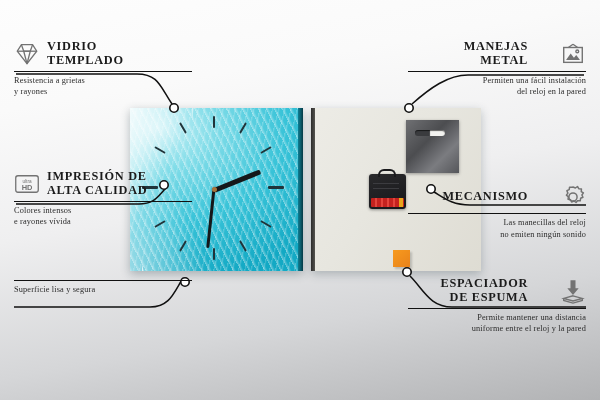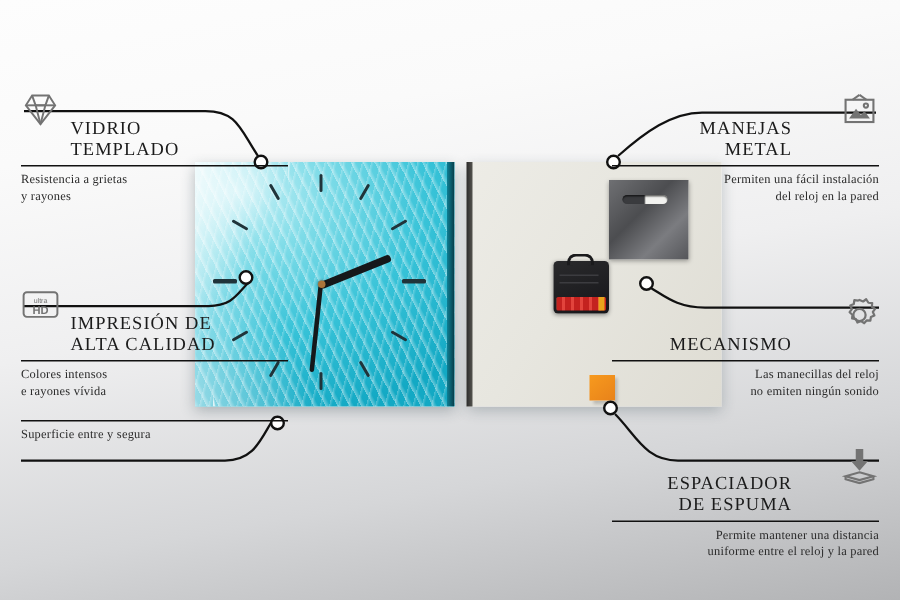--- a/index.html
+++ b/index.html
@@ -89,23 +89,22 @@
   }
 
   
   .callout { position:absolute; width:178px; }
   .callout.left  { text-align:left; }
   .callout.right { text-align:right; }
   .cal-head{ display:flex; align-items:center; gap:7px; }
   .callout.right .cal-head{ flex-direction:row-reverse;gap:32px; }
   .cal-title{
     font-size:12.3px; letter-spacing:.7px; line-height:1.12;
-    color:#1b1b1b; font-weight:400; text-transform:uppercase;
+    color:#1b1b1b; font-weight:700; text-transform:uppercase;
     font-family:"Liberation Serif", serif;
-    margin-top:39px;
   }
   .rule{ height:1.4px; background:#111; margin:3px 0 3px; }
   .cal-sub{
     font-size:8.3px; color:#2b2b2b; line-height:1.34; letter-spacing:.15px;font-family:Liberation Serif, serif;
   }
   .ico{ width:26px; height:26px; flex:0 0 26px; color:#737373; }
   .ico svg{ width:100%; height:100%; display:block; }
 
   
   #wires{ position:absolute; inset:0; pointer-events:none; }
@@ -216,21 +215,21 @@
     <div class="rule"></div>
     <div class="cal-sub">
       <span>Colores intensos</span><br>
       <span>e rayones vívida</span>
     </div>
   </div>
 
   <div class="callout left" style="left:14px; top:277px;">
     <div class="rule"></div>
     <div class="cal-sub">
-      <span>Superficie entre y segura</span>
+      <span>Superficie lisa y segura</span>
     </div>
   </div>
 
   <div class="callout right" style="left:408px; top:40px;">
     <div class="cal-head">
       <span class="ico">
         <svg viewBox="0 0 28 28">
             <g fill="none" stroke="currentColor" stroke-width="1.5">
           <path d="M14 3.5 L9 7"></path>
               <path d="M14 3.5 L19 7"></path>

